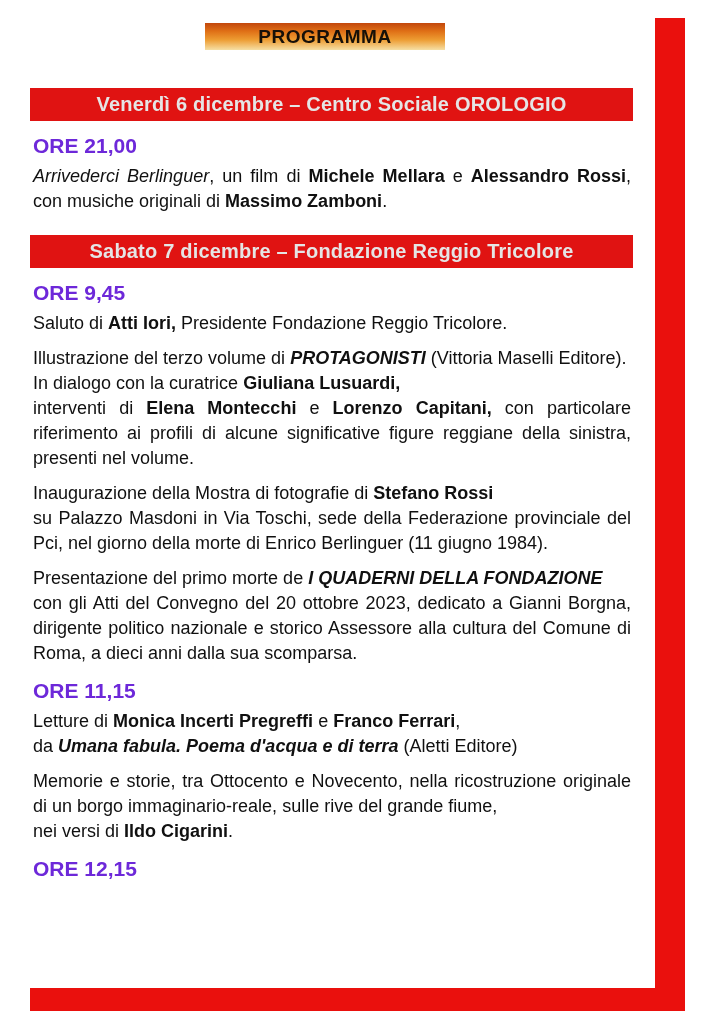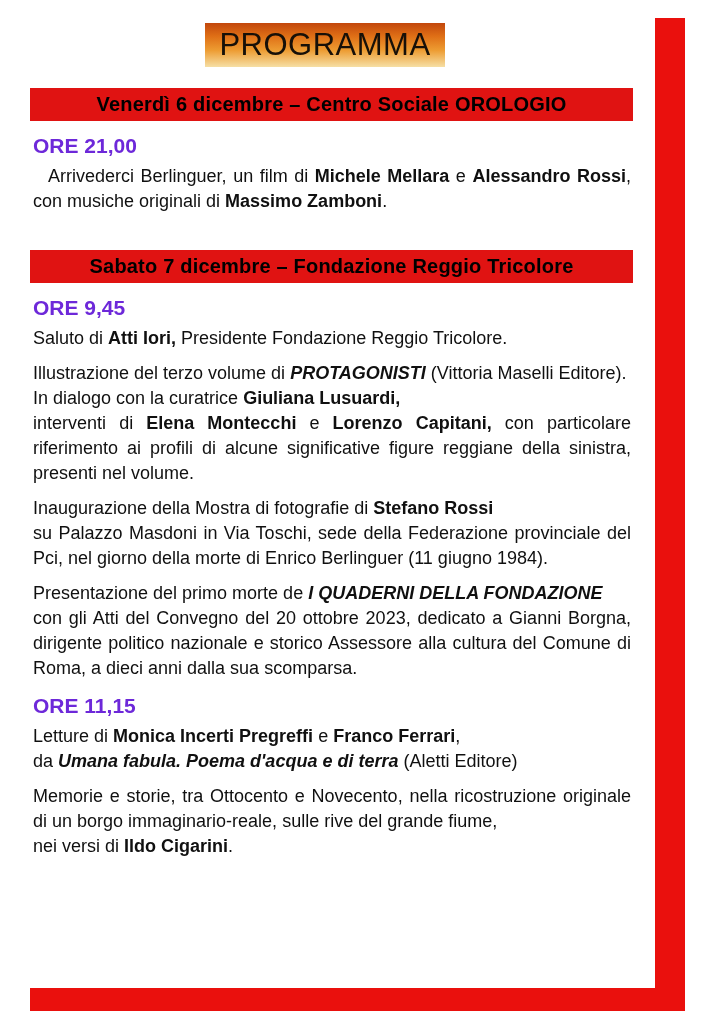--- a/index.html
+++ b/index.html
@@ -5,47 +5,47 @@
   html,body{margin:0;padding:0;background:#ffffff;}
   .page{
     position:relative;
     width:709px;height:1024px;
     background:#ffffff;
     overflow:hidden;
     font-family:"Liberation Sans","DejaVu Sans",sans-serif;
     color:#101010;
   }
   .programma-box{
-    position:absolute;left:205px;top:23px;width:240px;height:44px;
+    position:absolute;left:205px;top:23px;width:240px;height:27px;
     display:flex;align-items:center;justify-content:center;
     background:linear-gradient(180deg,#c2470c 0%,#df6f16 30%,#ed9c32 62%,#f6dfa5 100%);
-    font-size:31px;font-weight:normal;letter-spacing:0.5px;color:#171008;
+    font-size:19px;font-weight:bold;letter-spacing:0.5px;color:#171008;
   }
   .content{
     position:absolute;left:30px;top:88px;width:603px;
   }
   .banner{
     height:33px;line-height:33px;
-    background:#e01312;color:#000000;
+    background:#e01312;color:#e5e5e5;
     text-align:center;font-weight:bold;font-size:20px;
     letter-spacing:0.2px;
   }
-  section + section .banner{margin-top:36px;}
+  section + section .banner{margin-top:21px;}
   .time{
     font-size:21px;font-weight:bold;color:#6d28d9;
     margin:13px 0 6px 3px;
   }
   p.body{
     margin:0 0 10px 3px;
     font-size:18px;line-height:25px;
     text-align:justify;
     padding-right:2px;
   }
   .run-b{font-weight:bold;}
-  .run-i{margin-left:15px;}
+  .run-i{font-style:italic;}
   .run-bi{font-weight:bold;font-style:italic;}
   .strip-right{
     position:absolute;left:655px;top:18px;width:30px;height:993px;
     background:#ea100d;
   }
   .bar-bottom{
     position:absolute;left:30px;top:988px;width:655px;height:23px;
     background:#ea100d;
   }
 </style>
@@ -64,18 +64,19 @@
       <section>
         <div class="banner">Sabato 7 dicembre – Fondazione Reggio Tricolore</div>
         <div class="time">ORE 9,45</div>
         <p class="body"><span>Saluto di </span><span class="run-b">Atti Iori,</span><span> Presidente Fondazione Reggio Tricolore.</span></p>
         <p class="body"><span>Illustrazione del terzo volume di </span><span class="run-bi">PROTAGONISTI</span><span> (Vittoria Maselli Editore).</span><br><span>In dialogo con la curatrice </span><span class="run-b">Giuliana Lusuardi,</span><br><span>interventi di </span><span class="run-b">Elena Montecchi</span><span> e </span><span class="run-b">Lorenzo Capitani,</span><span> con particolare riferimento ai profili di alcune significative figure reggiane della sinistra, presenti nel volume.</span></p>
         <p class="body"><span>Inaugurazione della Mostra di fotografie di </span><span class="run-b">Stefano Rossi</span><br><span>su Palazzo Masdoni in Via Toschi, sede della Federazione provinciale del Pci, nel giorno della morte di Enrico Berlinguer (11 giugno 1984).</span></p>
         <p class="body"><span>Presentazione del primo morte de </span><span class="run-bi">I QUADERNI DELLA FONDAZIONE</span><br><span>con gli Atti del Convegno del 20 ottobre 2023, dedicato a Gianni Borgna, dirigente politico nazionale e storico Assessore alla cultura del Comune di Roma, a dieci anni dalla sua scomparsa.</span></p>
         <div class="time">ORE 11,15</div>
         <p class="body"><span>Letture di </span><span class="run-b">Monica Incerti Pregreffi</span><span> e </span><span class="run-b">Franco Ferrari</span><span>,</span><br><span>da </span><span class="run-bi">Umana fabula. Poema d'acqua e di terra</span><span> (Aletti Editore)</span></p>
         <p class="body"><span>Memorie e storie, tra Ottocento e Novecento, nella ricostruzione originale di un borgo immaginario-reale, sulle rive del grande fiume,</span><br><span>nei versi di </span><span class="run-b">Ildo Cigarini</span><span>.</span></p>
+        <div class="time">ORE 12,15</div>
       </section>
     </div>
 
   <div class="strip-right"></div>
   <div class="bar-bottom"></div>
 </div>
 
 </body></html>

